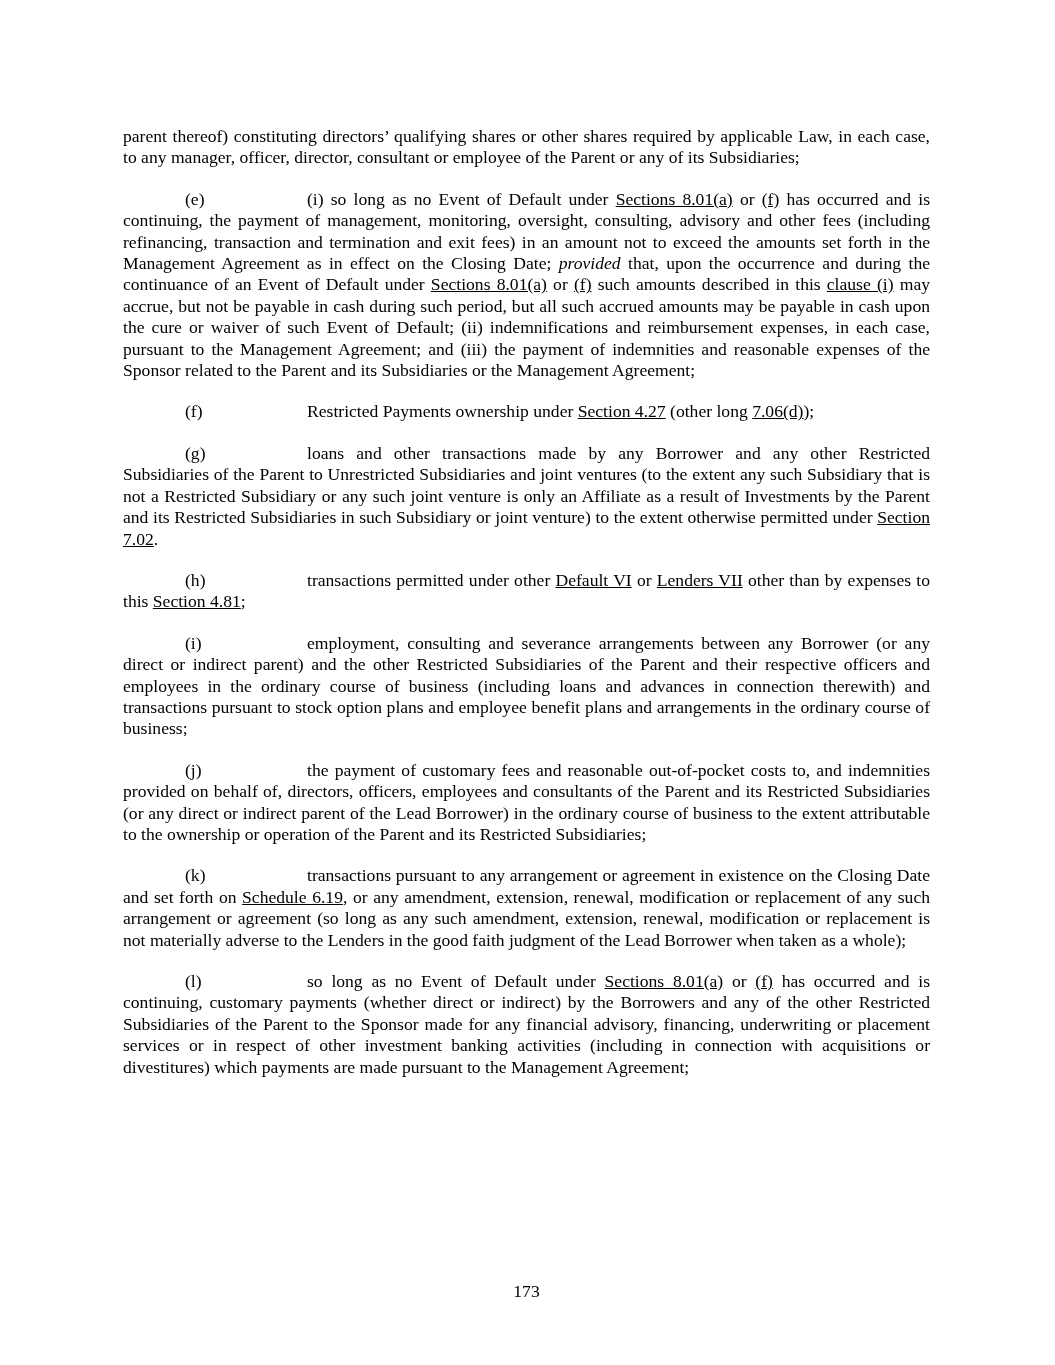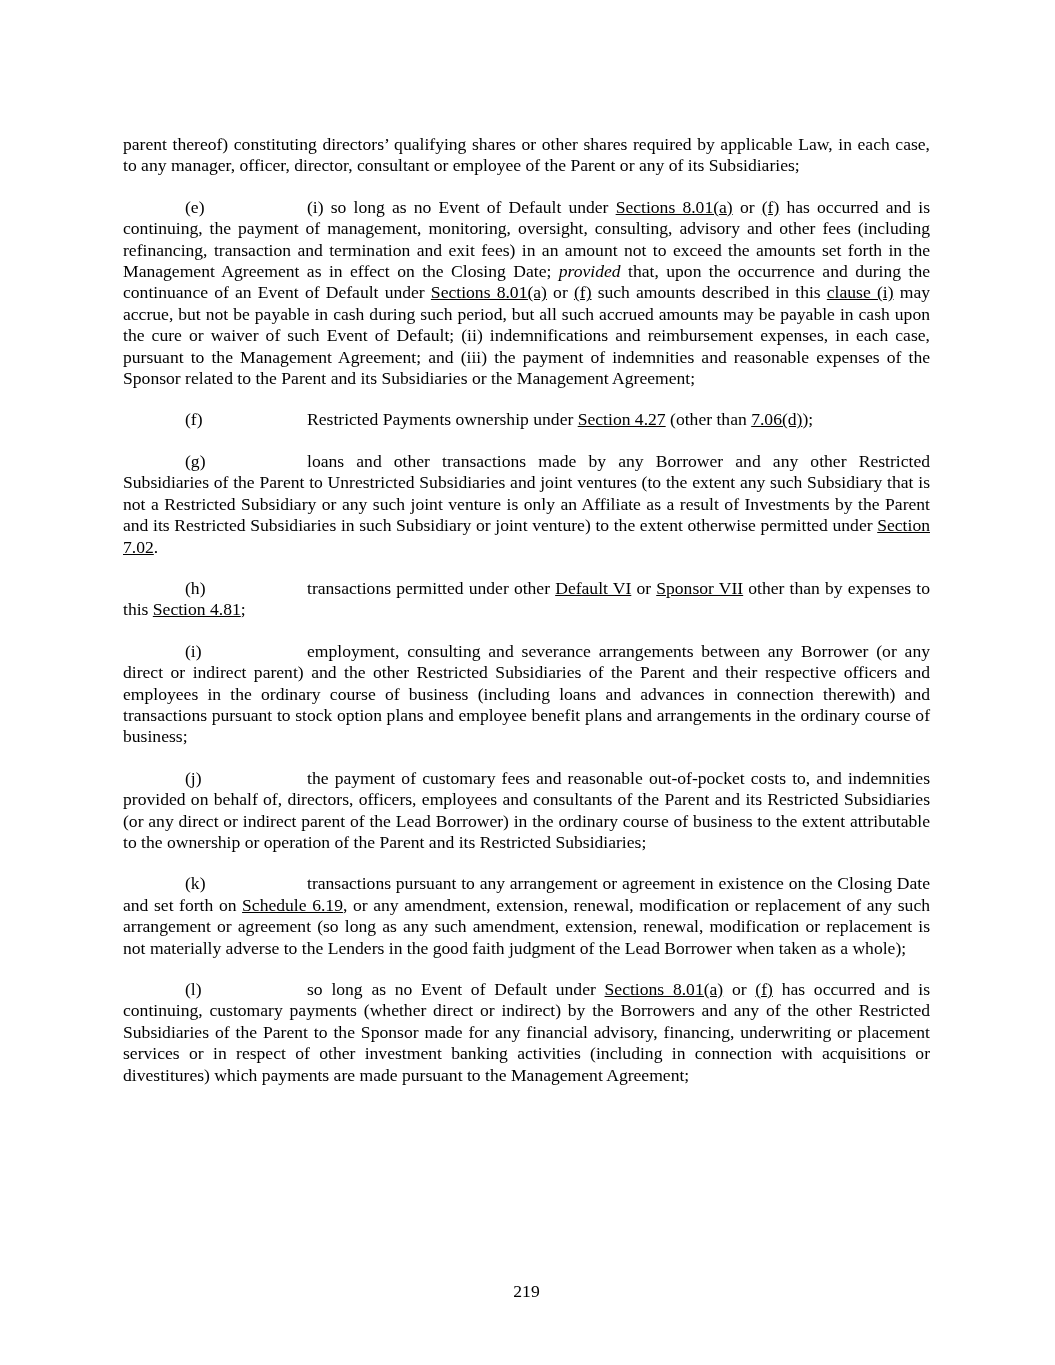--- a/index.html
+++ b/index.html
@@ -14,21 +14,21 @@
     background: #ffffff;
     box-sizing: border-box;
     padding: 122px 125px 0 123px;
     font-family: "Liberation Serif", serif;
     font-size: 17.6px;
     line-height: 21.4px;
     color: #000000;
     overflow: hidden;
   }
   p.body-text {
-    margin: 12px 0 20px 0;
+    margin: 4px 0 20px 0;
     text-align: justify;
   }
   .plabel {
     display: inline-block;
     margin-left: 62px;
     width: 122px;
   }
   .u {
     text-decoration: underline;
   }
@@ -49,29 +49,29 @@
 </style>
 </head>
 <body>
 
 <div class="page">
 
   <p class="body-text"><span><span>parent thereof) constituting directors’ qualifying shares or other shares required by applicable Law, in each case, to any manager, officer, director, consultant or employee of the Parent or any of its Subsidiaries;</span></span></p>
 
   <p class="body-text"><span class="plabel">(e)</span><span><span>(i) so long as no Event of Default under </span><span class="u">Sections 8.01(a)</span><span> or </span><span class="u">(f)</span><span> has occurred and is continuing, the payment of management, monitoring, oversight, consulting, advisory and other fees (including refinancing, transaction and termination and exit fees) in an amount not to exceed the amounts set forth in the Management Agreement as in effect on the Closing Date; </span><span class="i">provided</span><span> that, upon the occurrence and during the continuance of an Event of Default under </span><span class="u">Sections 8.01(a)</span><span> or </span><span class="u">(f)</span><span> such amounts described in this </span><span class="u">clause (i)</span><span> may accrue, but not be payable in cash during such period, but all such accrued amounts may be payable in cash upon the cure or waiver of such Event of Default; (ii) indemnifications and reimbursement expenses, in each case, pursuant to the Management Agreement; and (iii) the payment of indemnities and reasonable expenses of the Sponsor related to the Parent and its Subsidiaries or the Management Agreement;</span></span></p>
 
-  <p class="body-text"><span class="plabel">(f)</span><span><span>Restricted Payments ownership under </span><span class="u">Section 4.27</span><span> (other than </span><span class="u">7.06(d)</span><span>);</span></span></p>
+  <p class="body-text"><span class="plabel">(f)</span><span><span>Restricted Payments ownership under </span><span class="u">Section 4.27</span><span> (other long </span><span class="u">7.06(d)</span><span>);</span></span></p>
 
   <p class="body-text"><span class="plabel">(g)</span><span><span>loans and other transactions made by any Borrower and any other Restricted Subsidiaries of the Parent to Unrestricted Subsidiaries and joint ventures (to the extent any such Subsidiary that is not a Restricted Subsidiary or any such joint venture is only an Affiliate as a result of Investments by the Parent and its Restricted Subsidiaries in such Subsidiary or joint venture) to the extent otherwise permitted under </span><span class="u">Section 7.02</span><span>.</span></span></p>
 
-  <p class="body-text"><span class="plabel">(h)</span><span><span>transactions permitted under other </span><span class="u">Default VI</span><span> or </span><span class="u">Sponsor VII</span><span> other than by expenses to this </span><span class="u">Section 4.81</span><span>;</span></span></p>
+  <p class="body-text"><span class="plabel">(h)</span><span><span>transactions permitted under other </span><span class="u">Default VI</span><span> or </span><span class="u">Lenders VII</span><span> other than by expenses to this </span><span class="u">Section 4.81</span><span>;</span></span></p>
 
   <p class="body-text"><span class="plabel">(i)</span><span><span>employment, consulting and severance arrangements between any Borrower (or any direct or indirect parent) and the other Restricted Subsidiaries of the Parent and their respective officers and employees in the ordinary course of business (including loans and advances in connection therewith) and transactions pursuant to stock option plans and employee benefit plans and arrangements in the ordinary course of business;</span></span></p>
 
   <p class="body-text"><span class="plabel">(j)</span><span><span>the payment of customary fees and reasonable out-of-pocket costs to, and indemnities provided on behalf of, directors, officers, employees and consultants of the Parent and its Restricted Subsidiaries (or any direct or indirect parent of the Lead Borrower) in the ordinary course of business to the extent attributable to the ownership or operation of the Parent and its Restricted Subsidiaries;</span></span></p>
 
   <p class="body-text"><span class="plabel">(k)</span><span><span>transactions pursuant to any arrangement or agreement in existence on the Closing Date and set forth on </span><span class="u">Schedule 6.19</span><span>, or any amendment, extension, renewal, modification or replacement of any such arrangement or agreement (so long as any such amendment, extension, renewal, modification or replacement is not materially adverse to the Lenders in the good faith judgment of the Lead Borrower when taken as a whole);</span></span></p>
 
   <p class="body-text"><span class="plabel">(l)</span><span><span>so long as no Event of Default under </span><span class="u">Sections 8.01(a)</span><span> or </span><span class="u">(f)</span><span> has occurred and is continuing, customary payments (whether direct or indirect) by the Borrowers and any of the other Restricted Subsidiaries of the Parent to the Sponsor made for any financial advisory, financing, underwriting or placement services or in respect of other investment banking activities (including in connection with acquisitions or divestitures) which payments are made pursuant to the Management Agreement;</span></span></p>
 
-  <div class="pageno">219</div>
+  <div class="pageno">173</div>
 
 </div>
 
 </body></html>

